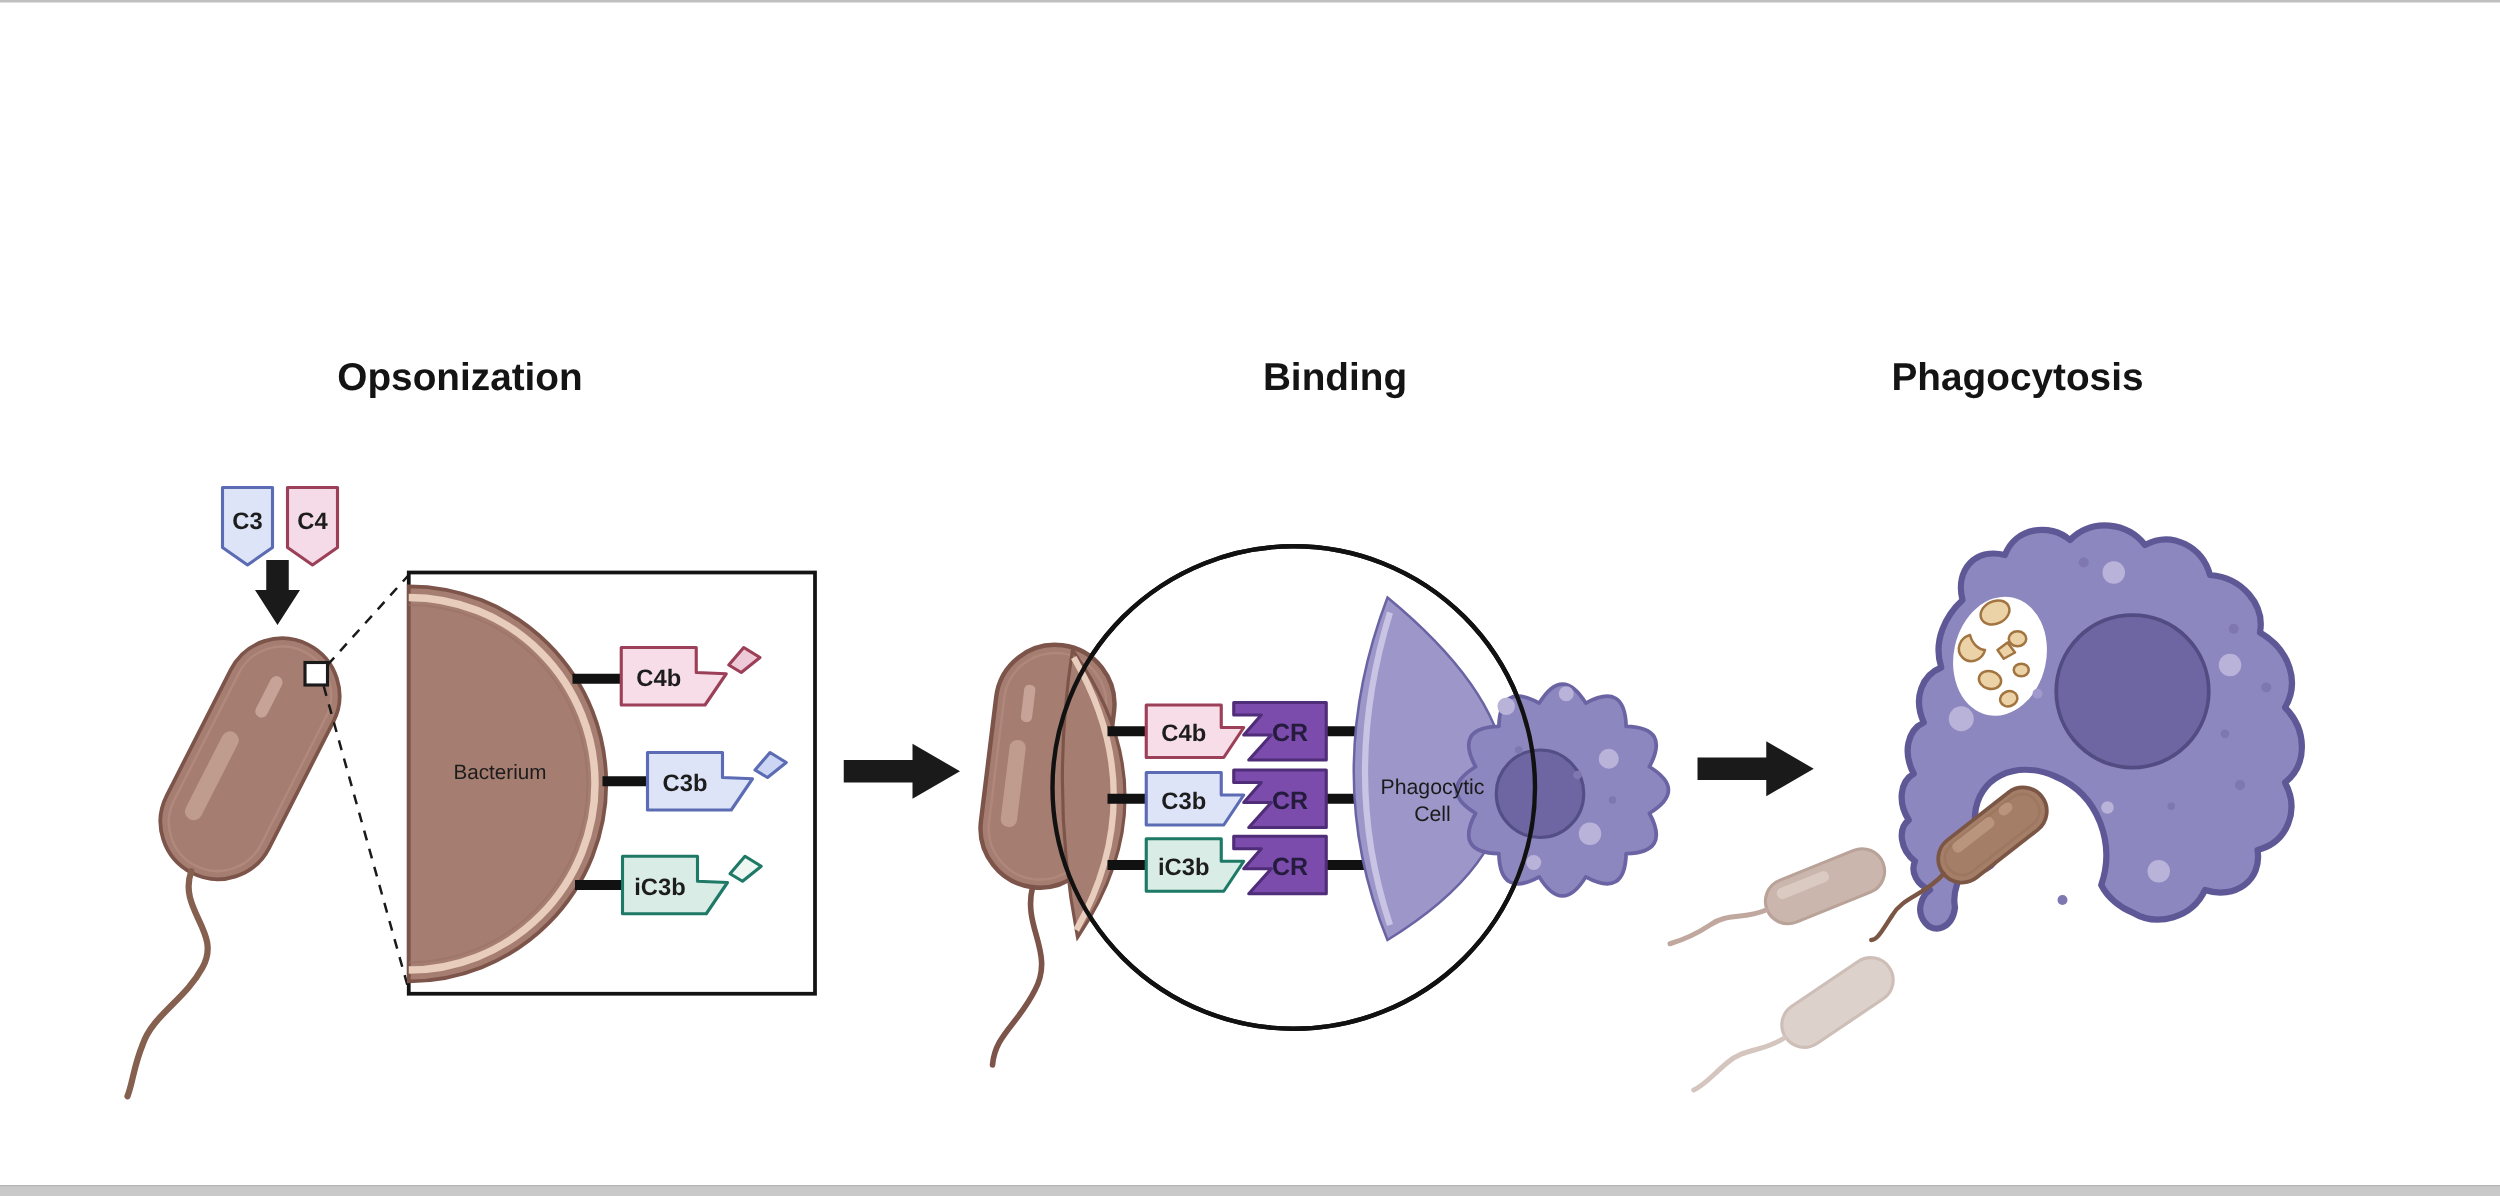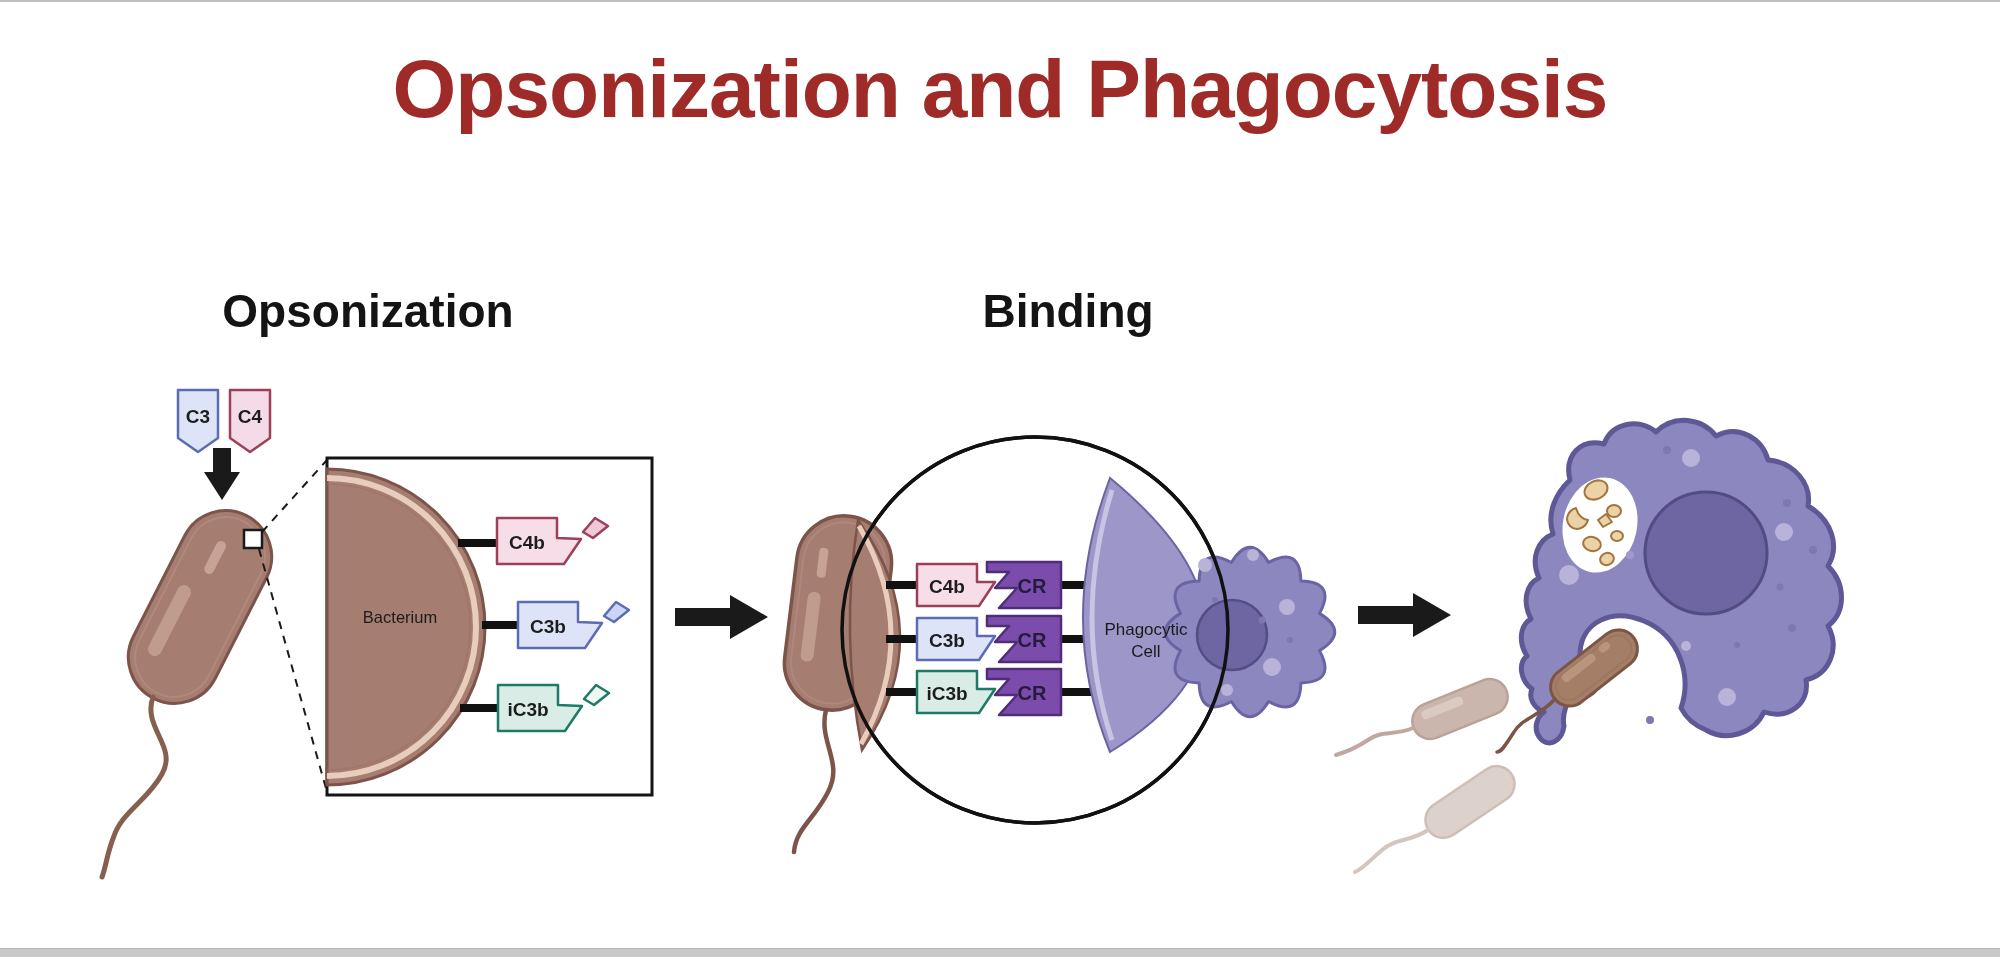--- a/index.html
+++ b/index.html
@@ -8,43 +8,43 @@
     font-family:"Liberation Sans",sans-serif;overflow:hidden;
   }
   .top-edge{position:absolute;left:0;top:0;width:2000px;height:2px;background:#bfbfbf;}
   .bottom-bar{position:absolute;left:0;top:948px;width:2000px;height:9px;background:#c9c9c9;border-top:1px solid #b5b5b5;}
   .main-title{
     position:absolute;left:0;top:42px;width:2000px;text-align:center;
     font-size:82px;font-weight:bold;letter-spacing:-1px;color:#9e2b28;
   }
   .section-heading{
     position:absolute;width:400px;text-align:center;top:284px;
-    font-size:46px;font-weight:bold;color:#141414;
+    font-size:31px;font-weight:bold;color:#141414;
   }
   .heading-opsonization{left:168px;}
   .heading-binding{left:868px;}
   .heading-phagocytosis{left:1414px;}
   svg{position:absolute;}
   svg text{font-family:"Liberation Sans",sans-serif;}
   .frag-label{font-size:19px;font-weight:bold;fill:#1d1d1d;}
   .cr-label{font-size:20px;font-weight:bold;fill:#241b3d;}
   .banner-label{font-size:19px;font-weight:bold;fill:#1d1d1d;}
   .membrane-label{font-size:16.5px;fill:#1c1c1c;}
   .cell-label{font-size:17px;fill:#1a1a1a;}
 </style>
 </head>
 <body>
 
 <div class="canvas">
   <div class="top-edge"></div>
 
-  <div class="main-title">Opsonization and Phagocytosis</div>
 
   <div class="section-heading heading-opsonization">Opsonization</div>
   <div class="section-heading heading-binding">Binding</div>
+  <div class="section-heading heading-phagocytosis">Phagocytosis</div>
 
   <svg style="left:60px;top:380px" width="600" height="510" viewBox="0 0 600 510">
 
     <g transform="translate(118,10)">
       <polygon points="0,0 40,0 40,48 20,62 0,48" fill="#dde4f8" stroke="#5c6cb4" stroke-width="2.5" stroke-linejoin="round"></polygon>
       <text x="20" y="33" text-anchor="middle" class="banner-label">C3</text>
     </g>
 
     <g transform="translate(170,10)">
       <polygon points="0,0 40,0 40,48 20,62 0,48" fill="#f4dbe7" stroke="#9c3f58" stroke-width="2.5" stroke-linejoin="round"></polygon>

